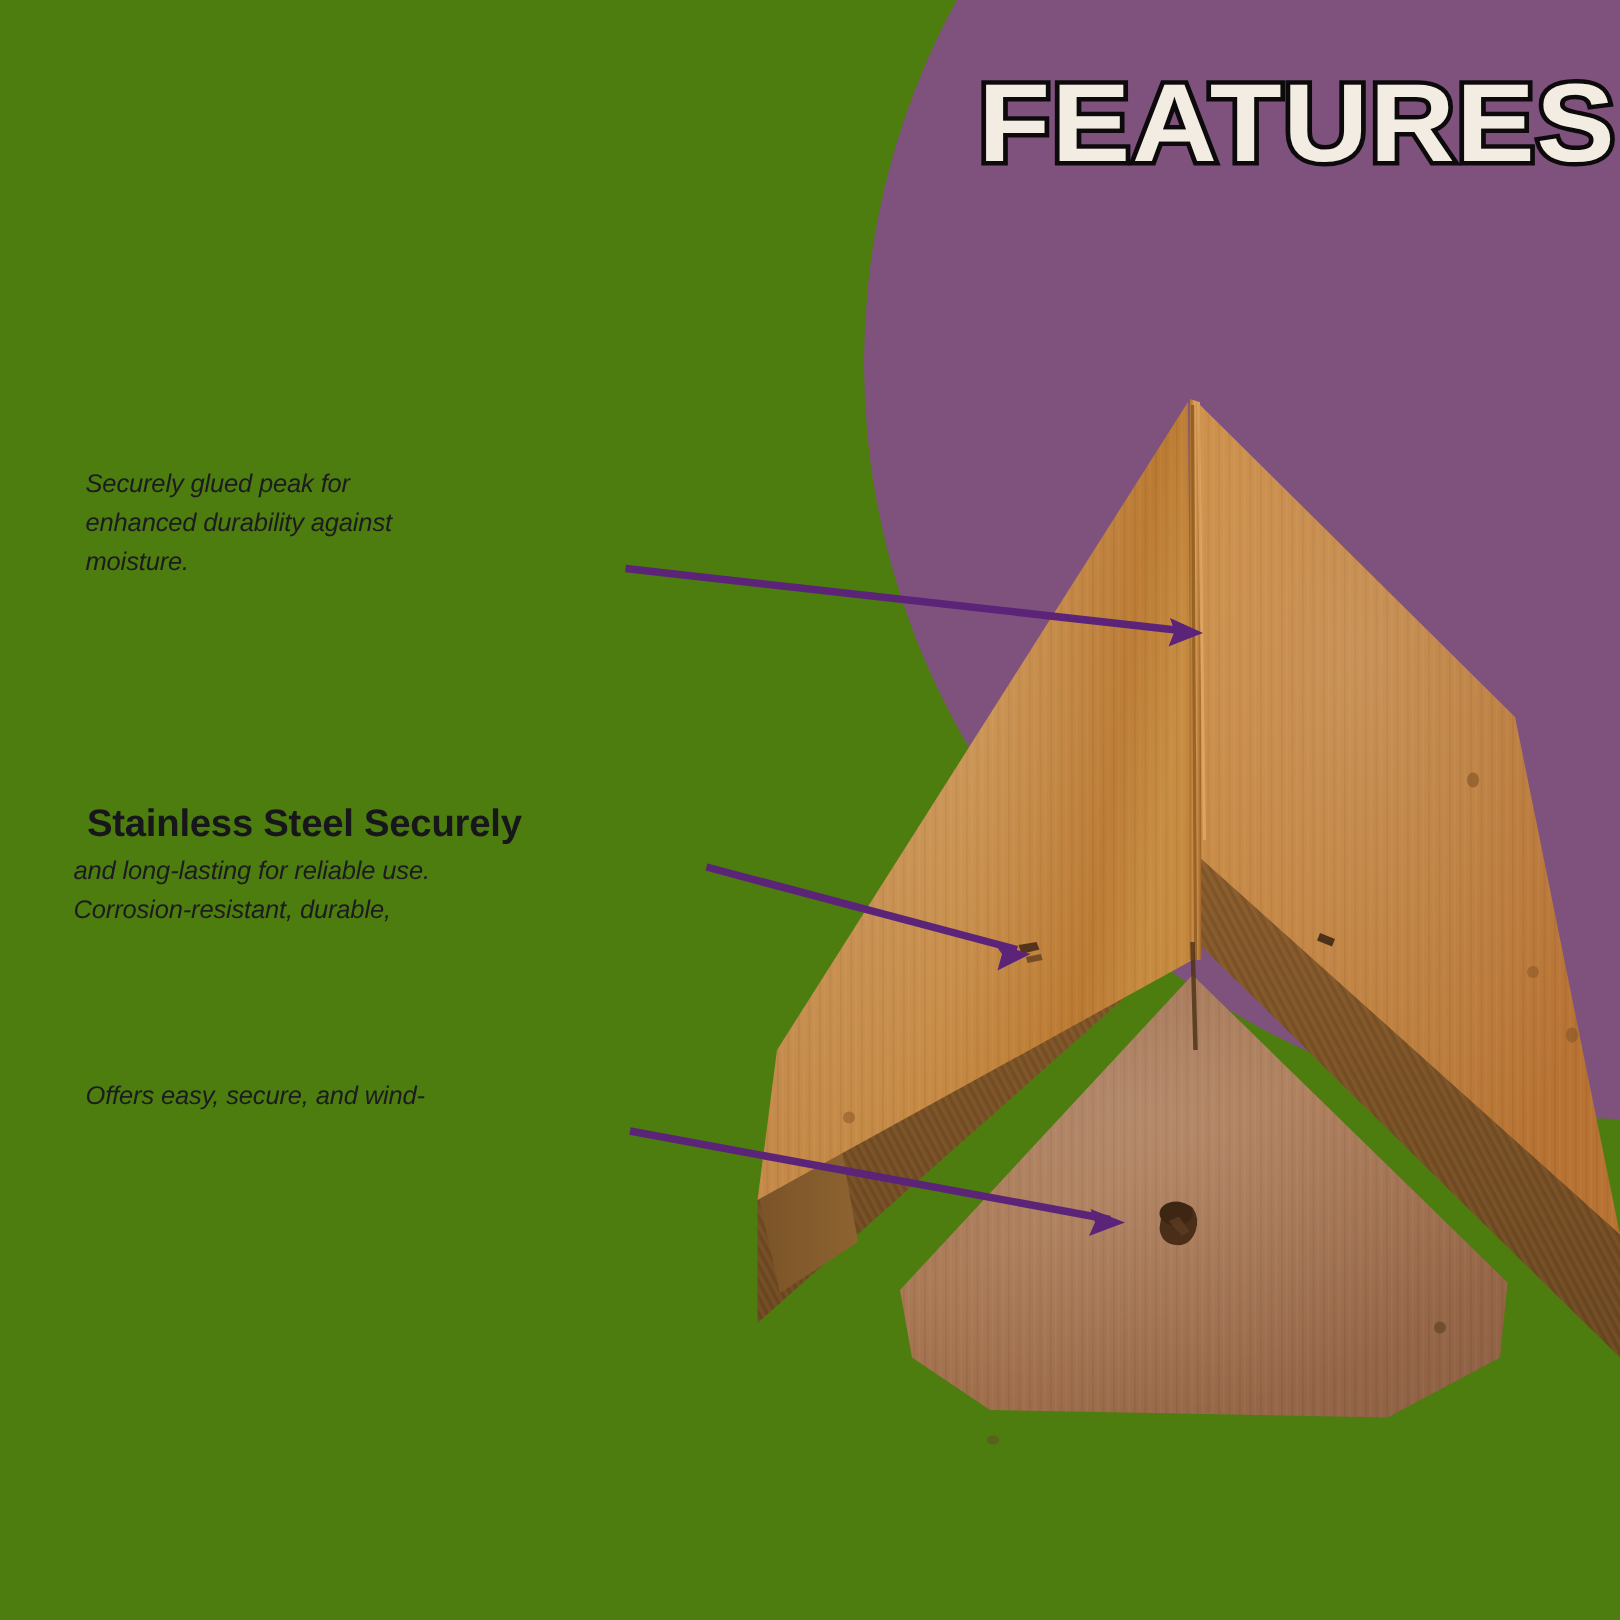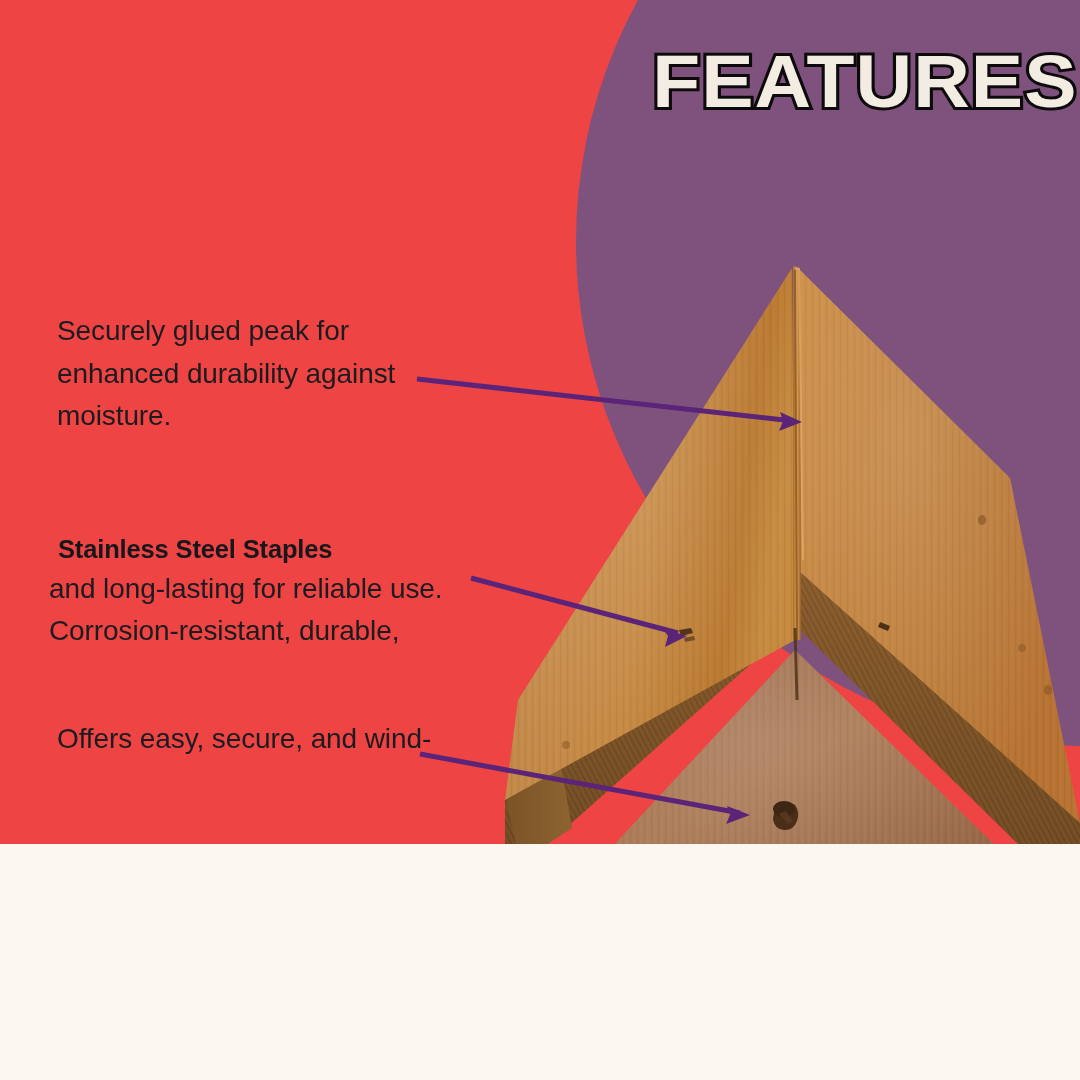--- a/index.html
+++ b/index.html
@@ -10,22 +10,22 @@
   body {
     width: 1080px;
     height: 1080px;
     background: #fdf7f2;
     font-family: "Liberation Sans", sans-serif;
     overflow: hidden;
   }
   #canvas {
     position: relative;
     width: 1080px;
-    height: 844px;
-    background: #ef4444;
+    height: 1080px;
+    background: #4d7c0f;
     overflow: hidden;
   }
 
   
   .header-shape {
     position: absolute;
     left: 576px;
     top: -262px;
     width: 1008px;
     height: 1008px;
@@ -59,26 +59,27 @@
   }
   .feature-title {
     font-size: 25.5px;
     font-weight: bold;
     color: #17161a;
     line-height: 1.25;
     margin: 0 0 2px 9px;
     letter-spacing: -0.15px;
   }
   .feature-body {
-    font-size: 28px;
+    font-size: 17px;
     font-weight: normal;
     color: #1c1b1f;
     line-height: 1.52;
     margin: 0;
     letter-spacing: -0.1px;
+    font-style: italic;
   }
   #feature-block-0 { left: 57px; top: 310px; }
   #feature-block-1 { left: 49px; top: 534px; }
   #feature-block-2 { left: 57px; top: 718px; }
 
   
   .overlay {
     position: absolute;
     left: 0;
     top: 0;
@@ -206,21 +207,21 @@
 
   <div class="feature-block" id="feature-block-0">
     <div class="feature-body">
       <div>Securely glued peak for</div>
       <div>enhanced durability against</div>
       <div>moisture.</div>
     </div>
   </div>
 
   <div class="feature-block" id="feature-block-1">
-    <div class="feature-title">Stainless Steel Staples</div>
+    <div class="feature-title">Stainless Steel Securely</div>
     <div class="feature-body">
       <div>and long-lasting for reliable use.</div>
       <div>Corrosion-resistant, durable,</div>
     </div>
   </div>
 
   <div class="feature-block" id="feature-block-2">
     <div class="feature-body">
       <div>Offers easy, secure, and wind-</div>
     </div>

